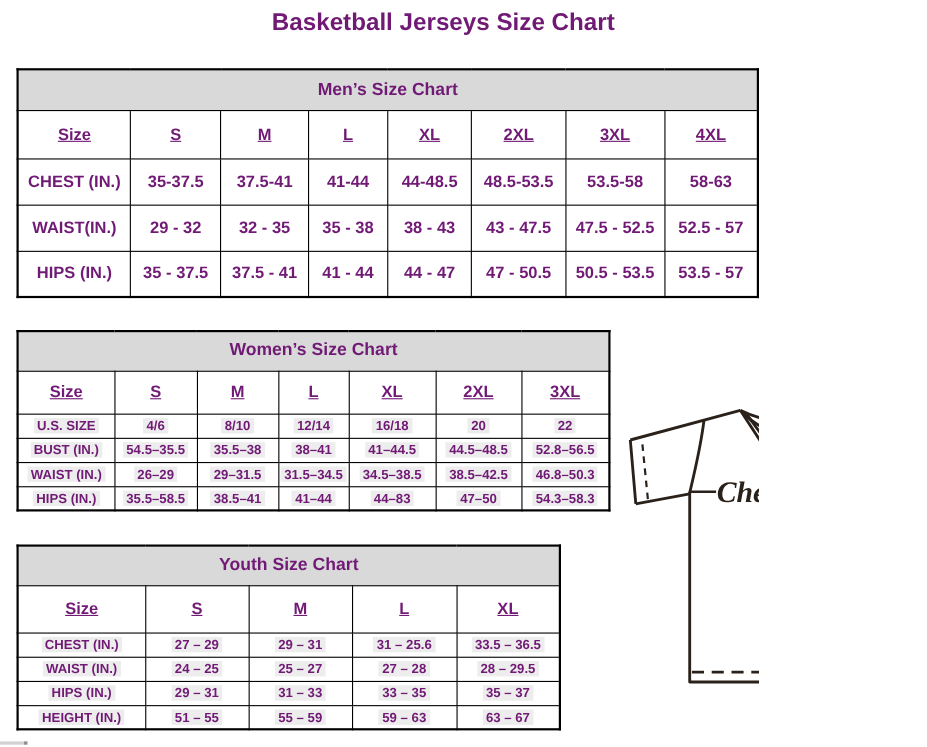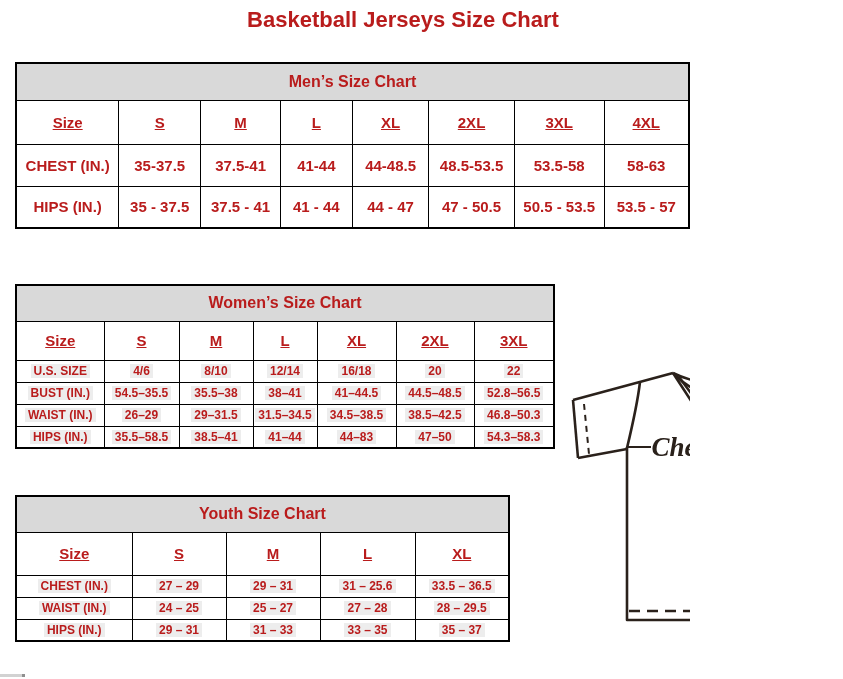--- a/index.html
+++ b/index.html
@@ -1,31 +1,31 @@
 <!DOCTYPE html>
 <html><head>
 <meta charset="utf-8">
 <style>
   html,body{margin:0;padding:0;background:#fff;}
   .page{position:relative;width:690px;height:679px;background:#ffffff;overflow:hidden;
-        font-family:"Liberation Sans",sans-serif;font-weight:bold;color:#b91c1c;}
+        font-family:"Liberation Sans",sans-serif;font-weight:bold;color:#701a75;}
   .title{position:absolute;left:0;top:7px;width:806px;text-align:center;
          font-size:22px;letter-spacing:0px;}
   table.tbl{position:absolute;border-collapse:collapse;table-layout:fixed;
             border:2px solid #000;background:#fff;}
   table.tbl th,table.tbl td{border:1px solid #000;text-align:center;vertical-align:middle;
             padding:0;font-weight:bold;overflow:hidden;white-space:nowrap;}
   tr.cap th{background:#d9d9d9;font-size:16px;}
   tr.hdr-row th{font-size:15px;text-decoration:underline;}
   #mens{left:15px;top:62px;}
   #mens tr.cap{height:37px;}
   #mens tr.hdr-row{height:44px;}
   #mens tr.data{height:42px;}
   #mens tr.data th,#mens tr.data td{font-size:15px;}
-  #womens{left:15px;top:284px;}
+  #womens{left:15px;top:300px;}
   #womens tr.cap{height:36px;}
   #womens tr.hdr-row{height:39px;}
   #womens tr.data{height:22px;padding-left:16px;}
   #womens tr.data th,#womens tr.data td{font-size:12px;}
   #youth{left:15px;top:495px;}
   #youth tr.cap{height:36px;margin-left:22px;}
   #youth tr.hdr-row{height:43px;}
   #youth tr.data{height:22px;}
   #youth tr.data th,#youth tr.data td{font-size:12px;}
   .hl{background:#ededed;padding:0 3px;}
@@ -72,20 +72,30 @@
           <th>CHEST (IN.)</th>
           <td>35-37.5</td>
           <td>37.5-41</td>
           <td>41-44</td>
           <td>44-48.5</td>
           <td>48.5-53.5</td>
           <td>53.5-58</td>
           <td>58-63</td>
         </tr>
         <tr class="data">
+          <th>WAIST(IN.)</th>
+          <td>29 - 32</td>
+          <td>32 - 35</td>
+          <td>35 - 38</td>
+          <td>38 - 43</td>
+          <td>43 - 47.5</td>
+          <td>47.5 - 52.5</td>
+          <td>52.5 - 57</td>
+        </tr>
+        <tr class="data">
           <th>HIPS (IN.)</th>
           <td>35 - 37.5</td>
           <td>37.5 - 41</td>
           <td>41 - 44</td>
           <td>44 - 47</td>
           <td>47 - 50.5</td>
           <td>50.5 - 53.5</td>
           <td>53.5 - 57</td>
         </tr>
       </tbody>
@@ -185,20 +195,27 @@
           <td><span class="hl">25 – 27</span></td>
           <td><span class="hl">27 – 28</span></td>
           <td><span class="hl">28 – 29.5</span></td>
         </tr>
         <tr class="data">
           <th><span class="hl">HIPS (IN.)</span></th>
           <td><span class="hl">29 – 31</span></td>
           <td><span class="hl">31 – 33</span></td>
           <td><span class="hl">33 – 35</span></td>
           <td><span class="hl">35 – 37</span></td>
+        </tr>
+        <tr class="data">
+          <th><span class="hl">HEIGHT (IN.)</span></th>
+          <td><span class="hl">51 – 55</span></td>
+          <td><span class="hl">55 – 59</span></td>
+          <td><span class="hl">59 – 63</span></td>
+          <td><span class="hl">63 – 67</span></td>
         </tr>
       </tbody>
   </table>
 
   <svg class="jersey" viewBox="0 0 272 264">
     <g fill="none" stroke="#2a211b" stroke-width="2.6" stroke-linejoin="round">
 
       <path d="M110,12 L10,39"></path>
       <path d="M182,12 L262,39"></path>
 

